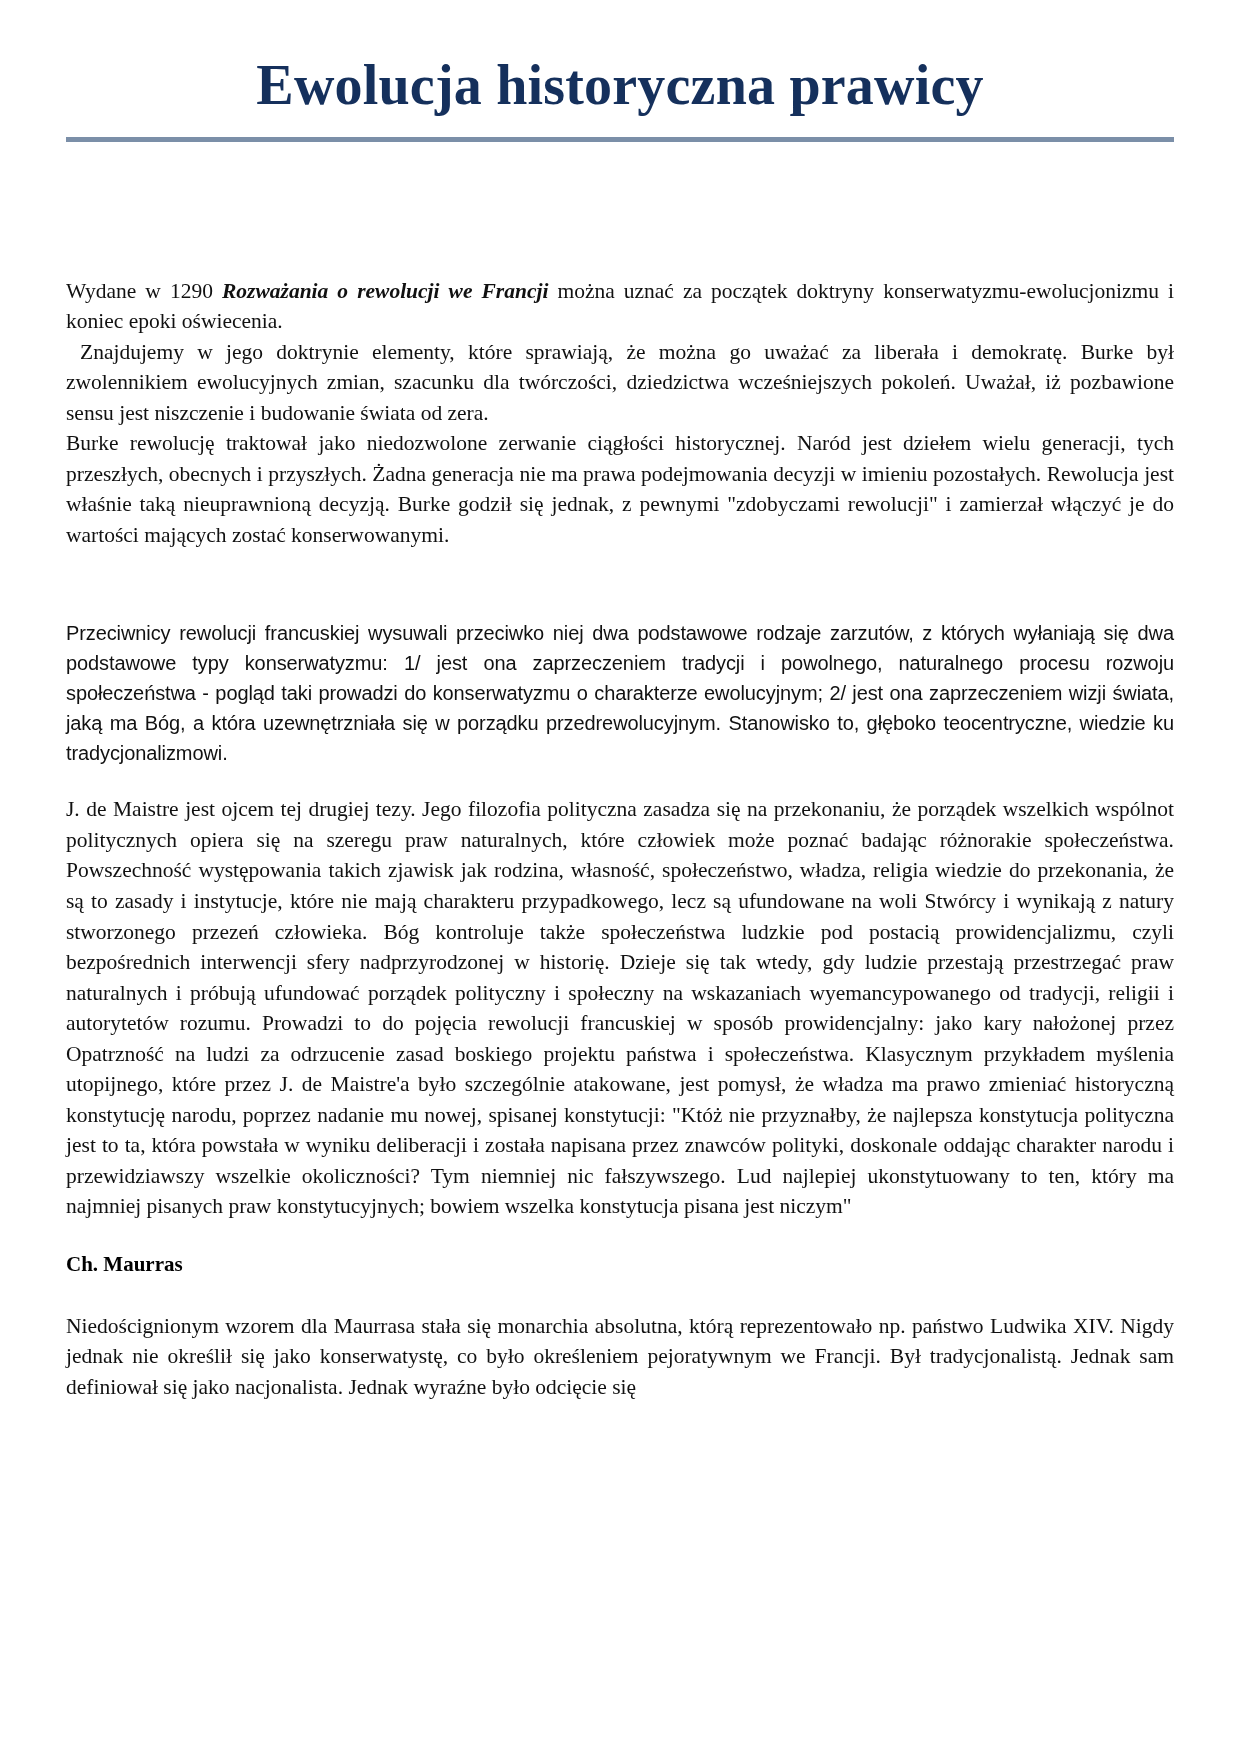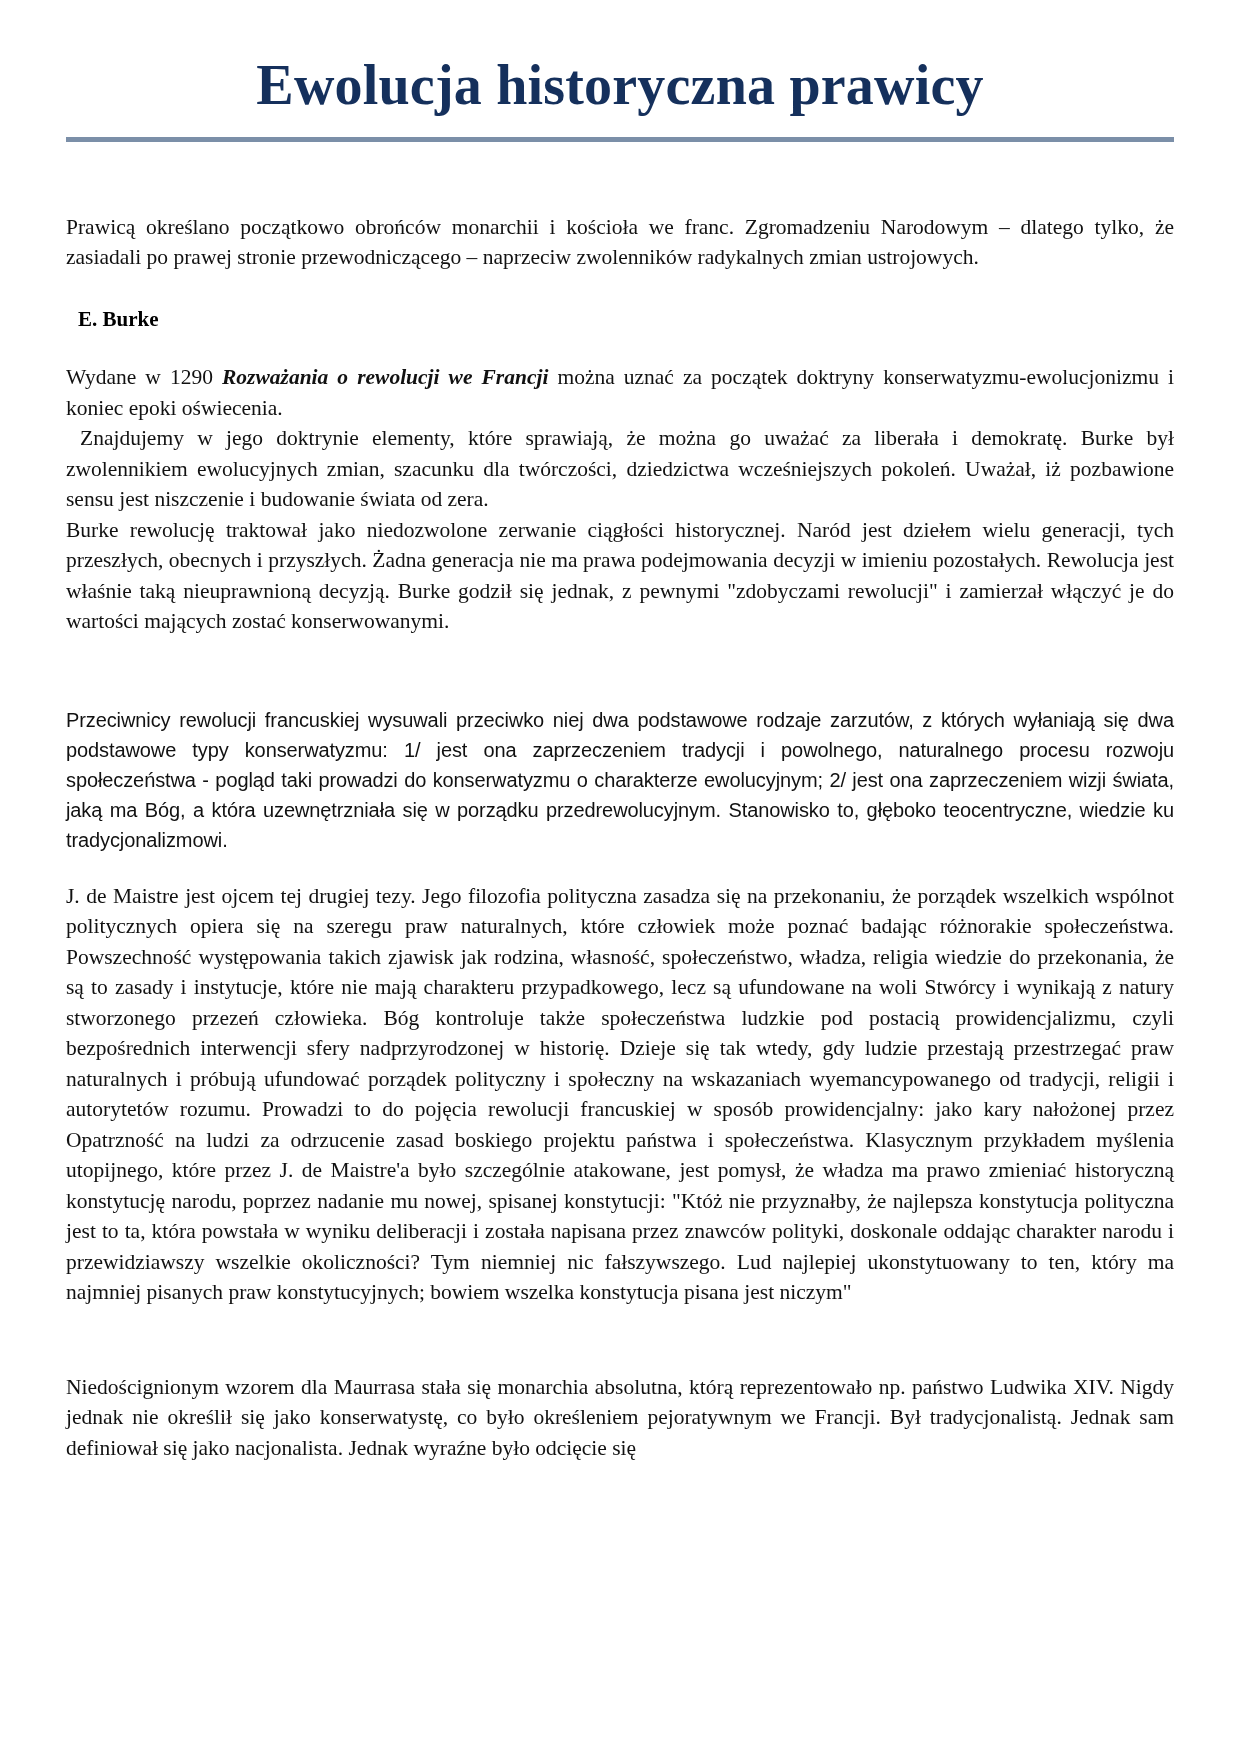--- a/index.html
+++ b/index.html
@@ -95,25 +95,23 @@
 
 <div class="page">
   <div class="content">
 
     <h1 class="doc-title">Ewolucja historyczna prawicy</h1>
 
     <hr class="title-rule">
 
     <div class="sp-62"></div>
 
-    <p class="body">Prawicą określano początkowo obrońców monarchii i kościoła we franc. Zgromadzeniu Narodowym – dlatego tylko, że zasiadali po prawej stronie przewodniczącego – naprzeciw zwolenników radykalnych zmian ustrojowych.</p>
 
     <div class="sp-34"></div>
 
-    <h2 class="section-head indented">E. Burke</h2>
 
     <div class="sp-30"></div>
 
     <p class="body"><span>Wydane w 1290 </span><span class="ital">Rozważania o rewolucji we Francji</span><span> można uznać za początek doktryny konserwatyzmu-ewolucjonizmu i koniec epoki oświecenia.</span></p>
 
     <p class="body indent-first">Znajdujemy w jego doktrynie elementy, które sprawiają, że można go uważać za liberała i demokratę. Burke był zwolennikiem ewolucyjnych zmian, szacunku dla twórczości, dziedzictwa wcześniejszych pokoleń. Uważał, iż pozbawione sensu jest niszczenie i budowanie świata od zera.</p>
 
     <p class="body">Burke rewolucję traktował jako niedozwolone zerwanie ciągłości historycznej. Naród jest dziełem wielu generacji, tych przeszłych, obecnych i przyszłych. Żadna generacja nie ma prawa podejmowania decyzji w imieniu pozostałych. Rewolucja jest właśnie taką nieuprawnioną decyzją. Burke godził się jednak, z pewnymi "zdobyczami rewolucji" i zamierzał włączyć je do wartości mających zostać konserwowanymi.</p>
 
 
@@ -123,19 +121,20 @@
     <div class="sp-34"></div>
 
     <p class="body sans">Przeciwnicy rewolucji francuskiej wysuwali przeciwko niej dwa podstawowe rodzaje zarzutów, z których wyłaniają się dwa podstawowe typy konserwatyzmu: 1/ jest ona zaprzeczeniem tradycji i powolnego, naturalnego procesu rozwoju społeczeństwa - pogląd taki prowadzi do konserwatyzmu o charakterze ewolucyjnym; 2/ jest ona zaprzeczeniem wizji świata, jaką ma Bóg, a która uzewnętrzniała się w porządku przedrewolucyjnym. Stanowisko to, głęboko teocentryczne, wiedzie ku tradycjonalizmowi.</p>
 
     <div class="sp-26"></div>
 
     <p class="body">J. de Maistre jest ojcem tej drugiej tezy. Jego filozofia polityczna zasadza się na przekonaniu, że porządek wszelkich wspólnot politycznych opiera się na szeregu praw naturalnych, które człowiek może poznać badając różnorakie społeczeństwa. Powszechność występowania takich zjawisk jak rodzina, własność, społeczeństwo, władza, religia wiedzie do przekonania, że są to zasady i instytucje, które nie mają charakteru przypadkowego, lecz są ufundowane na woli Stwórcy i wynikają z natury stworzonego przezeń człowieka. Bóg kontroluje także społeczeństwa ludzkie pod postacią prowidencjalizmu, czyli bezpośrednich interwencji sfery nadprzyrodzonej w historię. Dzieje się tak wtedy, gdy ludzie przestają przestrzegać praw naturalnych i próbują ufundować porządek polityczny i społeczny na wskazaniach wyemancypowanego od tradycji, religii i autorytetów rozumu. Prowadzi to do pojęcia rewolucji francuskiej w sposób prowidencjalny: jako kary nałożonej przez Opatrzność na ludzi za odrzucenie zasad boskiego projektu państwa i społeczeństwa. Klasycznym przykładem myślenia utopijnego, które przez J. de Maistre'a było szczególnie atakowane, jest pomysł, że władza ma prawo zmieniać historyczną konstytucję narodu, poprzez nadanie mu nowej, spisanej konstytucji: "Któż nie przyznałby, że najlepsza konstytucja polityczna jest to ta, która powstała w wyniku deliberacji i została napisana przez znawców polityki, doskonale oddając charakter narodu i przewidziawszy wszelkie okoliczności? Tym niemniej nic fałszywszego. Lud najlepiej ukonstytuowany to ten, który ma najmniej pisanych praw konstytucyjnych; bowiem wszelka konstytucja pisana jest niczym"</p>
 
     <div class="sp-30"></div>
 
+    <h2 class="section-head">Ch. Maurras</h2>
 
     <div class="sp-34"></div>
 
     <p class="body">Niedoścignionym wzorem dla Maurrasa stała się monarchia absolutna, którą reprezentowało np. państwo Ludwika XIV. Nigdy jednak nie określił się jako konserwatystę, co było określeniem pejoratywnym we Francji. Był tradycjonalistą. Jednak sam definiował się jako nacjonalista. Jednak wyraźne było odcięcie się</p>
 
   </div>
 </div>
 
 </body></html>

